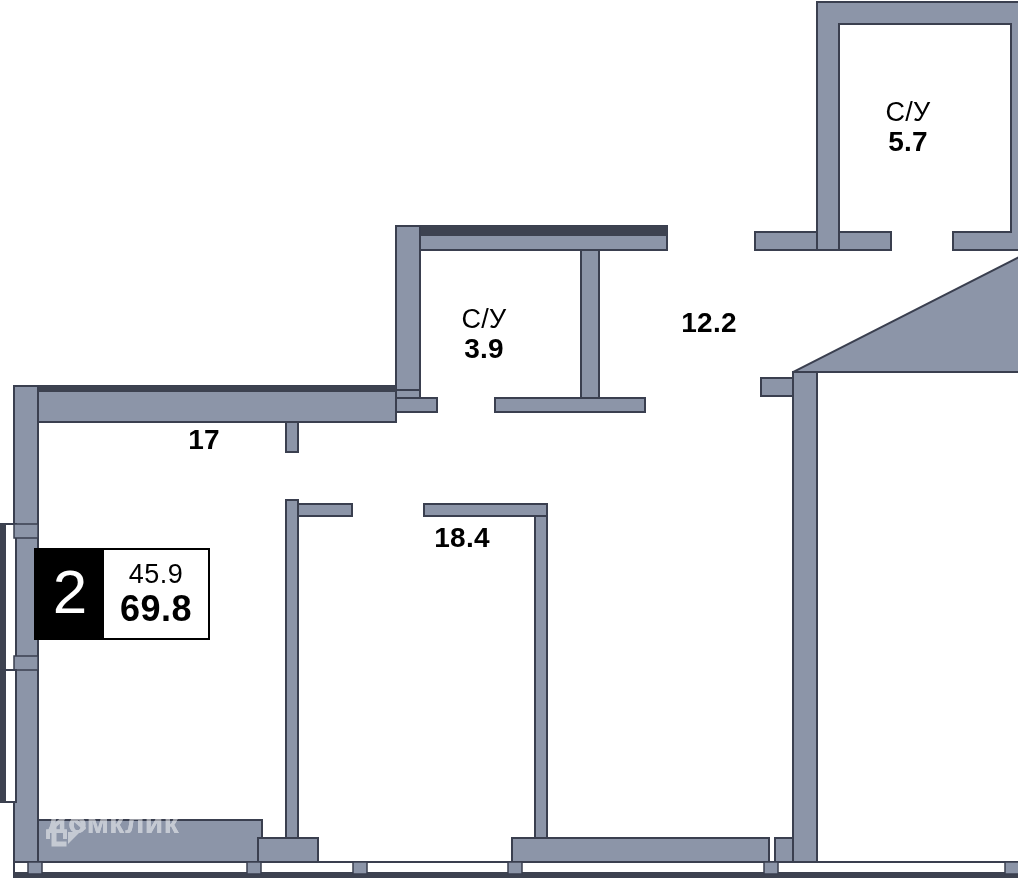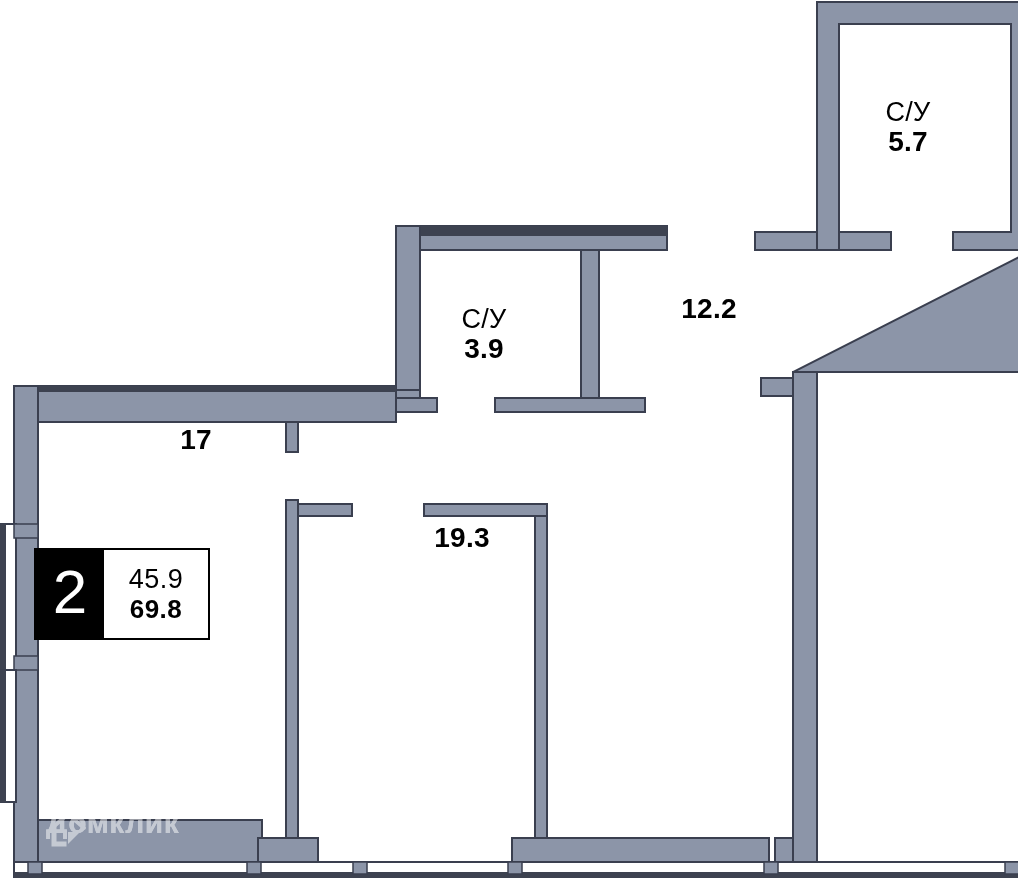--- a/index.html
+++ b/index.html
@@ -77,21 +77,21 @@
     justify-content: center;
     color: #000000;
     line-height: 1.12;
   }
   #badge .badge-total {
     font-size: 27px;
     font-weight: 400;
     letter-spacing: 0.5px;
   }
   #badge .badge-living {
-    font-size: 26px;
+    font-size: 36px;
     font-weight: 700;
     letter-spacing: 0.5px;
   }
   
   #watermark {
     position: absolute;
     left: 38px;
     top: 806px;
     display: flex;
     align-items: center;
@@ -185,30 +185,30 @@
   <div class="label" style="left:908px; top:98px; transform:translateX(-50%);">
     <span class="rm-name">С/У</span>
     <span class="rm-area">5.7</span>
   </div>
 
   <div class="label" style="left:484px; top:305px; transform:translateX(-50%);">
     <span class="rm-name">С/У</span>
     <span class="rm-area">3.9</span>
   </div>
 
-  <div class="label only-area" style="left:709px; top:294px; transform:translateX(-50%);">
+  <div class="label only-area" style="left:709px; top:308px; transform:translateX(-50%);">
     <span class="rm-area">12.2</span>
   </div>
 
-  <div class="label only-area" style="left:196px; top:425px; transform:translateX(-50%);">
+  <div class="label only-area" style="left:204px; top:425px; transform:translateX(-50%);">
     <span class="rm-area">17</span>
   </div>
 
   <div class="label only-area" style="left:462px; top:523px; transform:translateX(-50%);">
-    <span class="rm-area">19.3</span>
+    <span class="rm-area">18.4</span>
   </div>
 
   <div class="label" style="left:674px; top:588px; transform:translateX(-50%);">
   </div>
 
   <div id="badge">
     <div class="badge-count">2</div>
     <div class="badge-areas">
       <div class="badge-total">45.9</div>
       <div class="badge-living">69.8</div>

